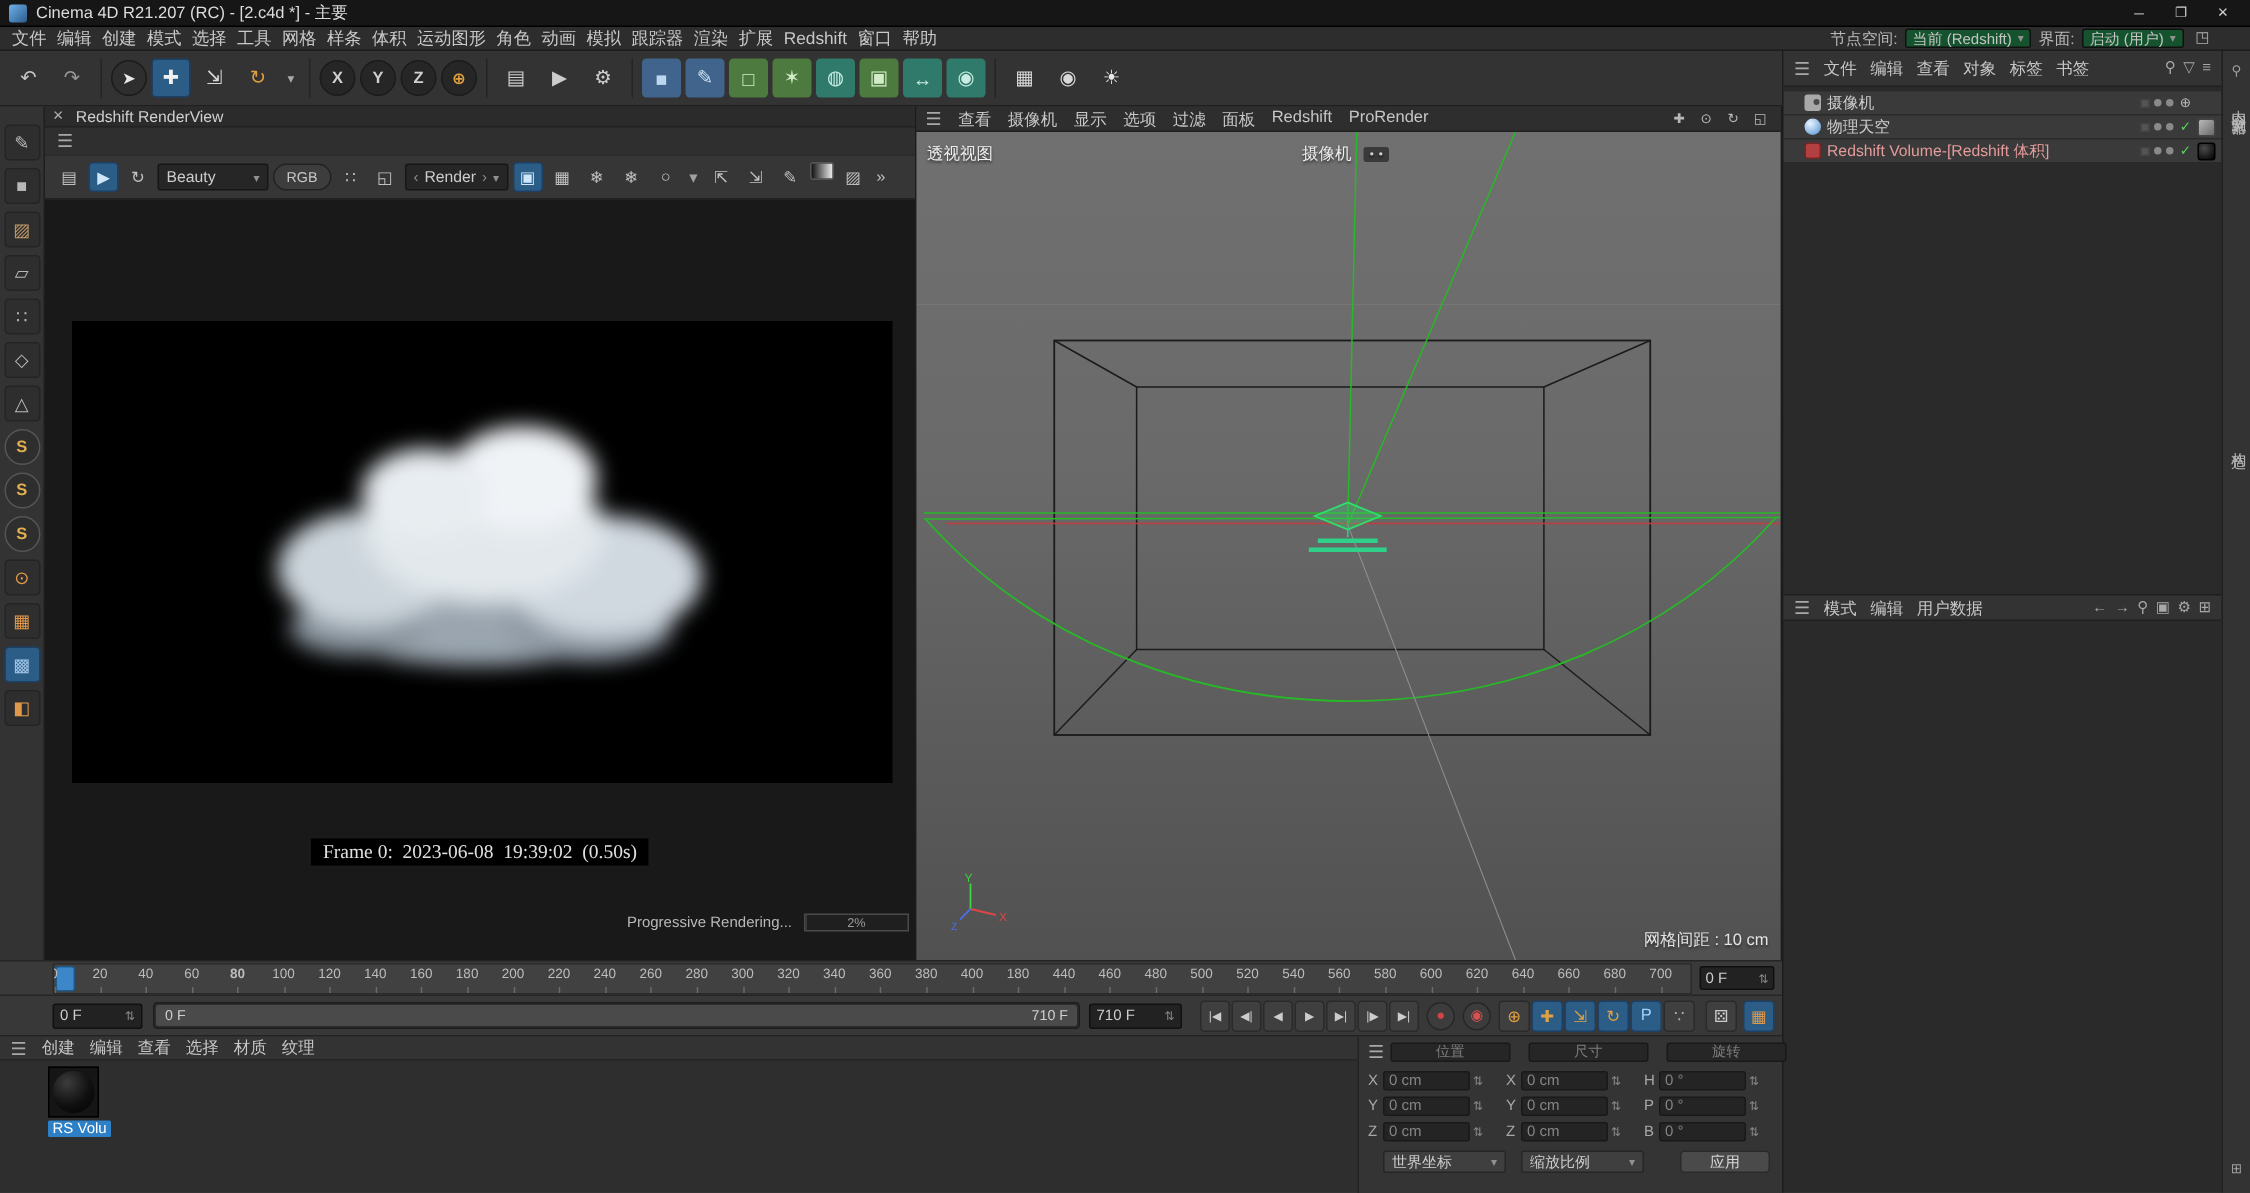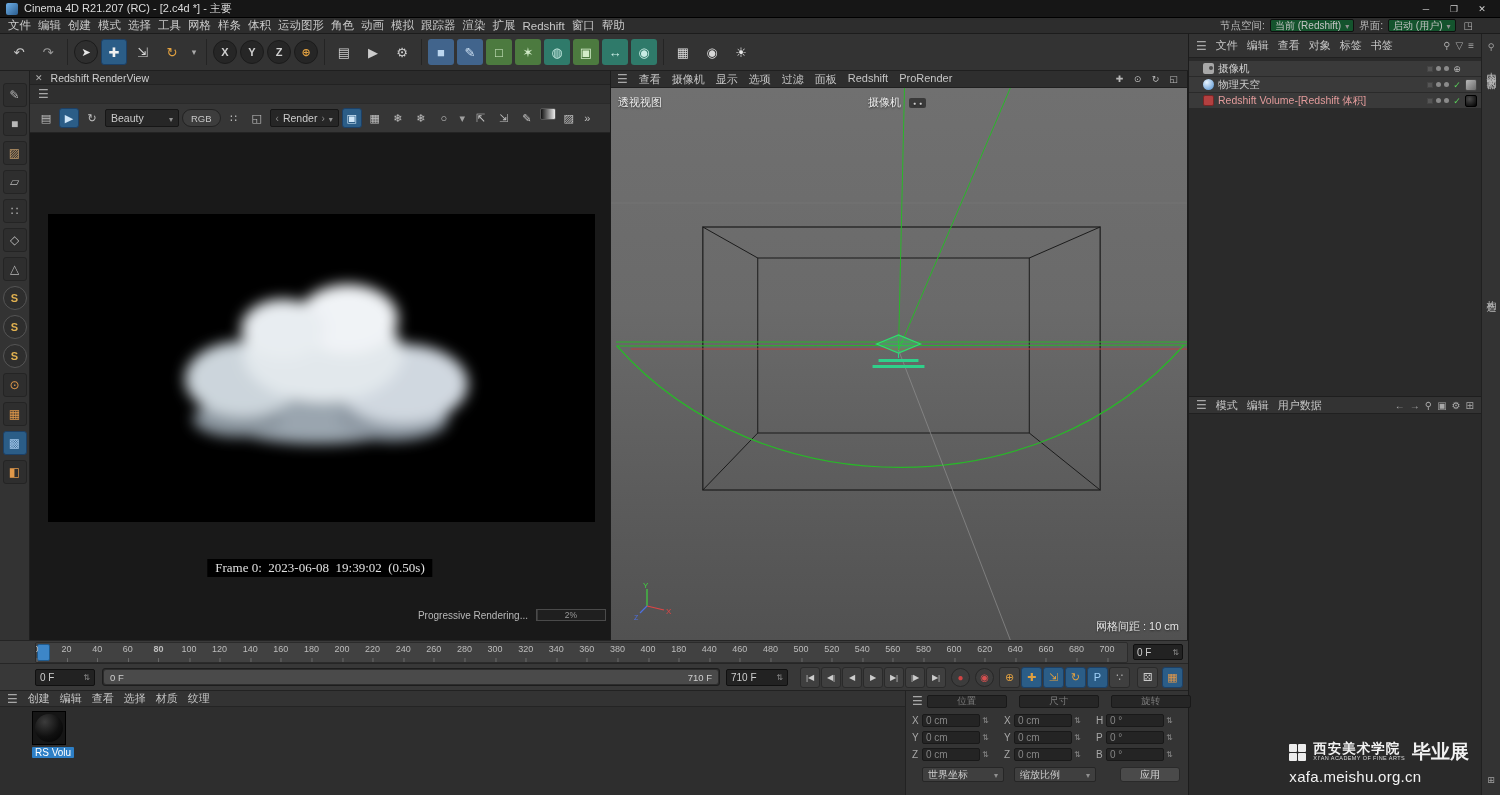--- a/index.html
+++ b/index.html
@@ -612,38 +612,20 @@
       </span>
     <span class="om-icons">
 
     <button class="sm-ico"><span>←</span></button>
         <button class="sm-ico"><span>→</span></button>
         <button class="sm-ico"><span>⚲</span></button>
         <button class="sm-ico"><span>▣</span></button>
         <button class="sm-ico"><span>⚙</span></button>
         <button class="sm-ico"><span>⊞</span></button>
       </span>
-  </div>
-  <div class="am-body">
-    <div class="watermark">
-      <div class="wm-row1">
-        <span class="wm-logo">
-            <i></i>
-            <i></i>
-            <i></i>
-            <i></i>
-          </span>
-        <span class="wm-block">
-          <span class="wm-school">西安美术学院</span>
-          <span class="wm-en">XI'AN ACADEMY OF FINE ARTS</span>
-        </span>
-        <span class="wm-exh">毕业展</span>
-      </div>
-      <div class="wm-url">xafa.meishu.org.cn</div>
-    </div>
   </div>
 </aside>
 
 <div class="right-strip">
   <span class="strip-ico">⚲</span>
   <span class="dock-tab">内容浏览器</span>
   <span class="dock-gap"></span>
   <span class="dock-tab">构造</span>
   <span class="strip-ico strip-bottom">⊞</span>
 </div>

